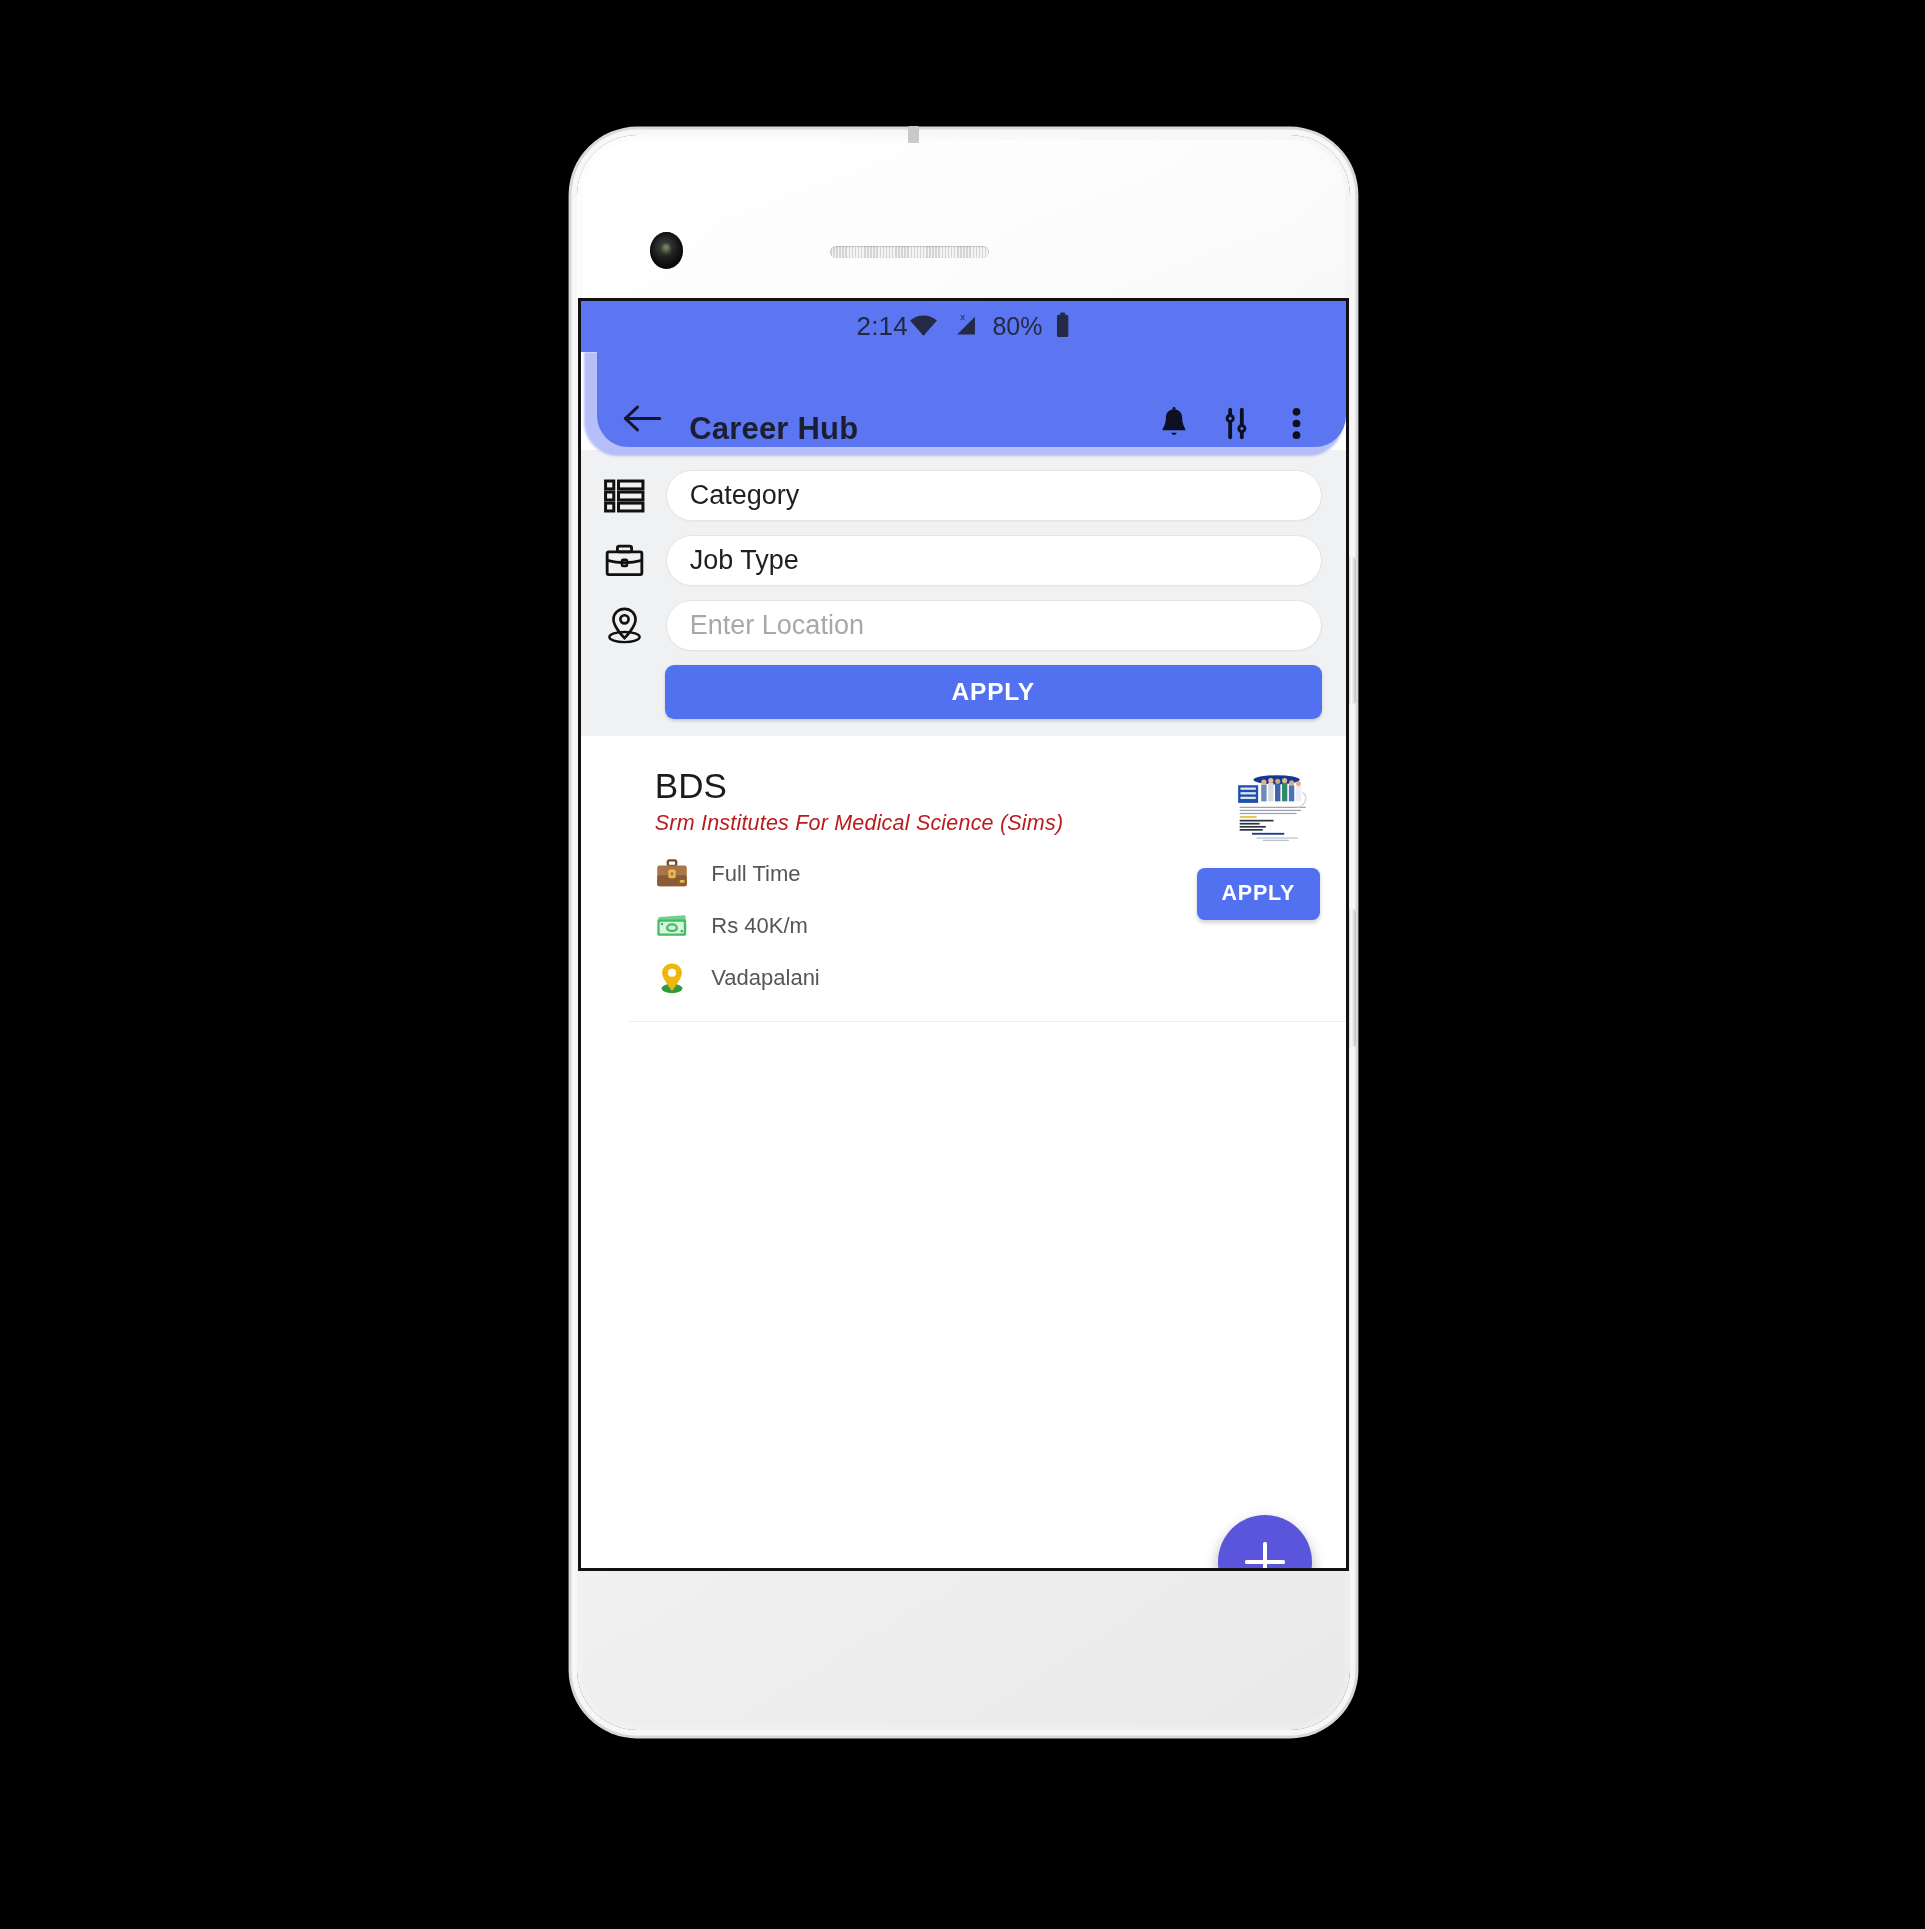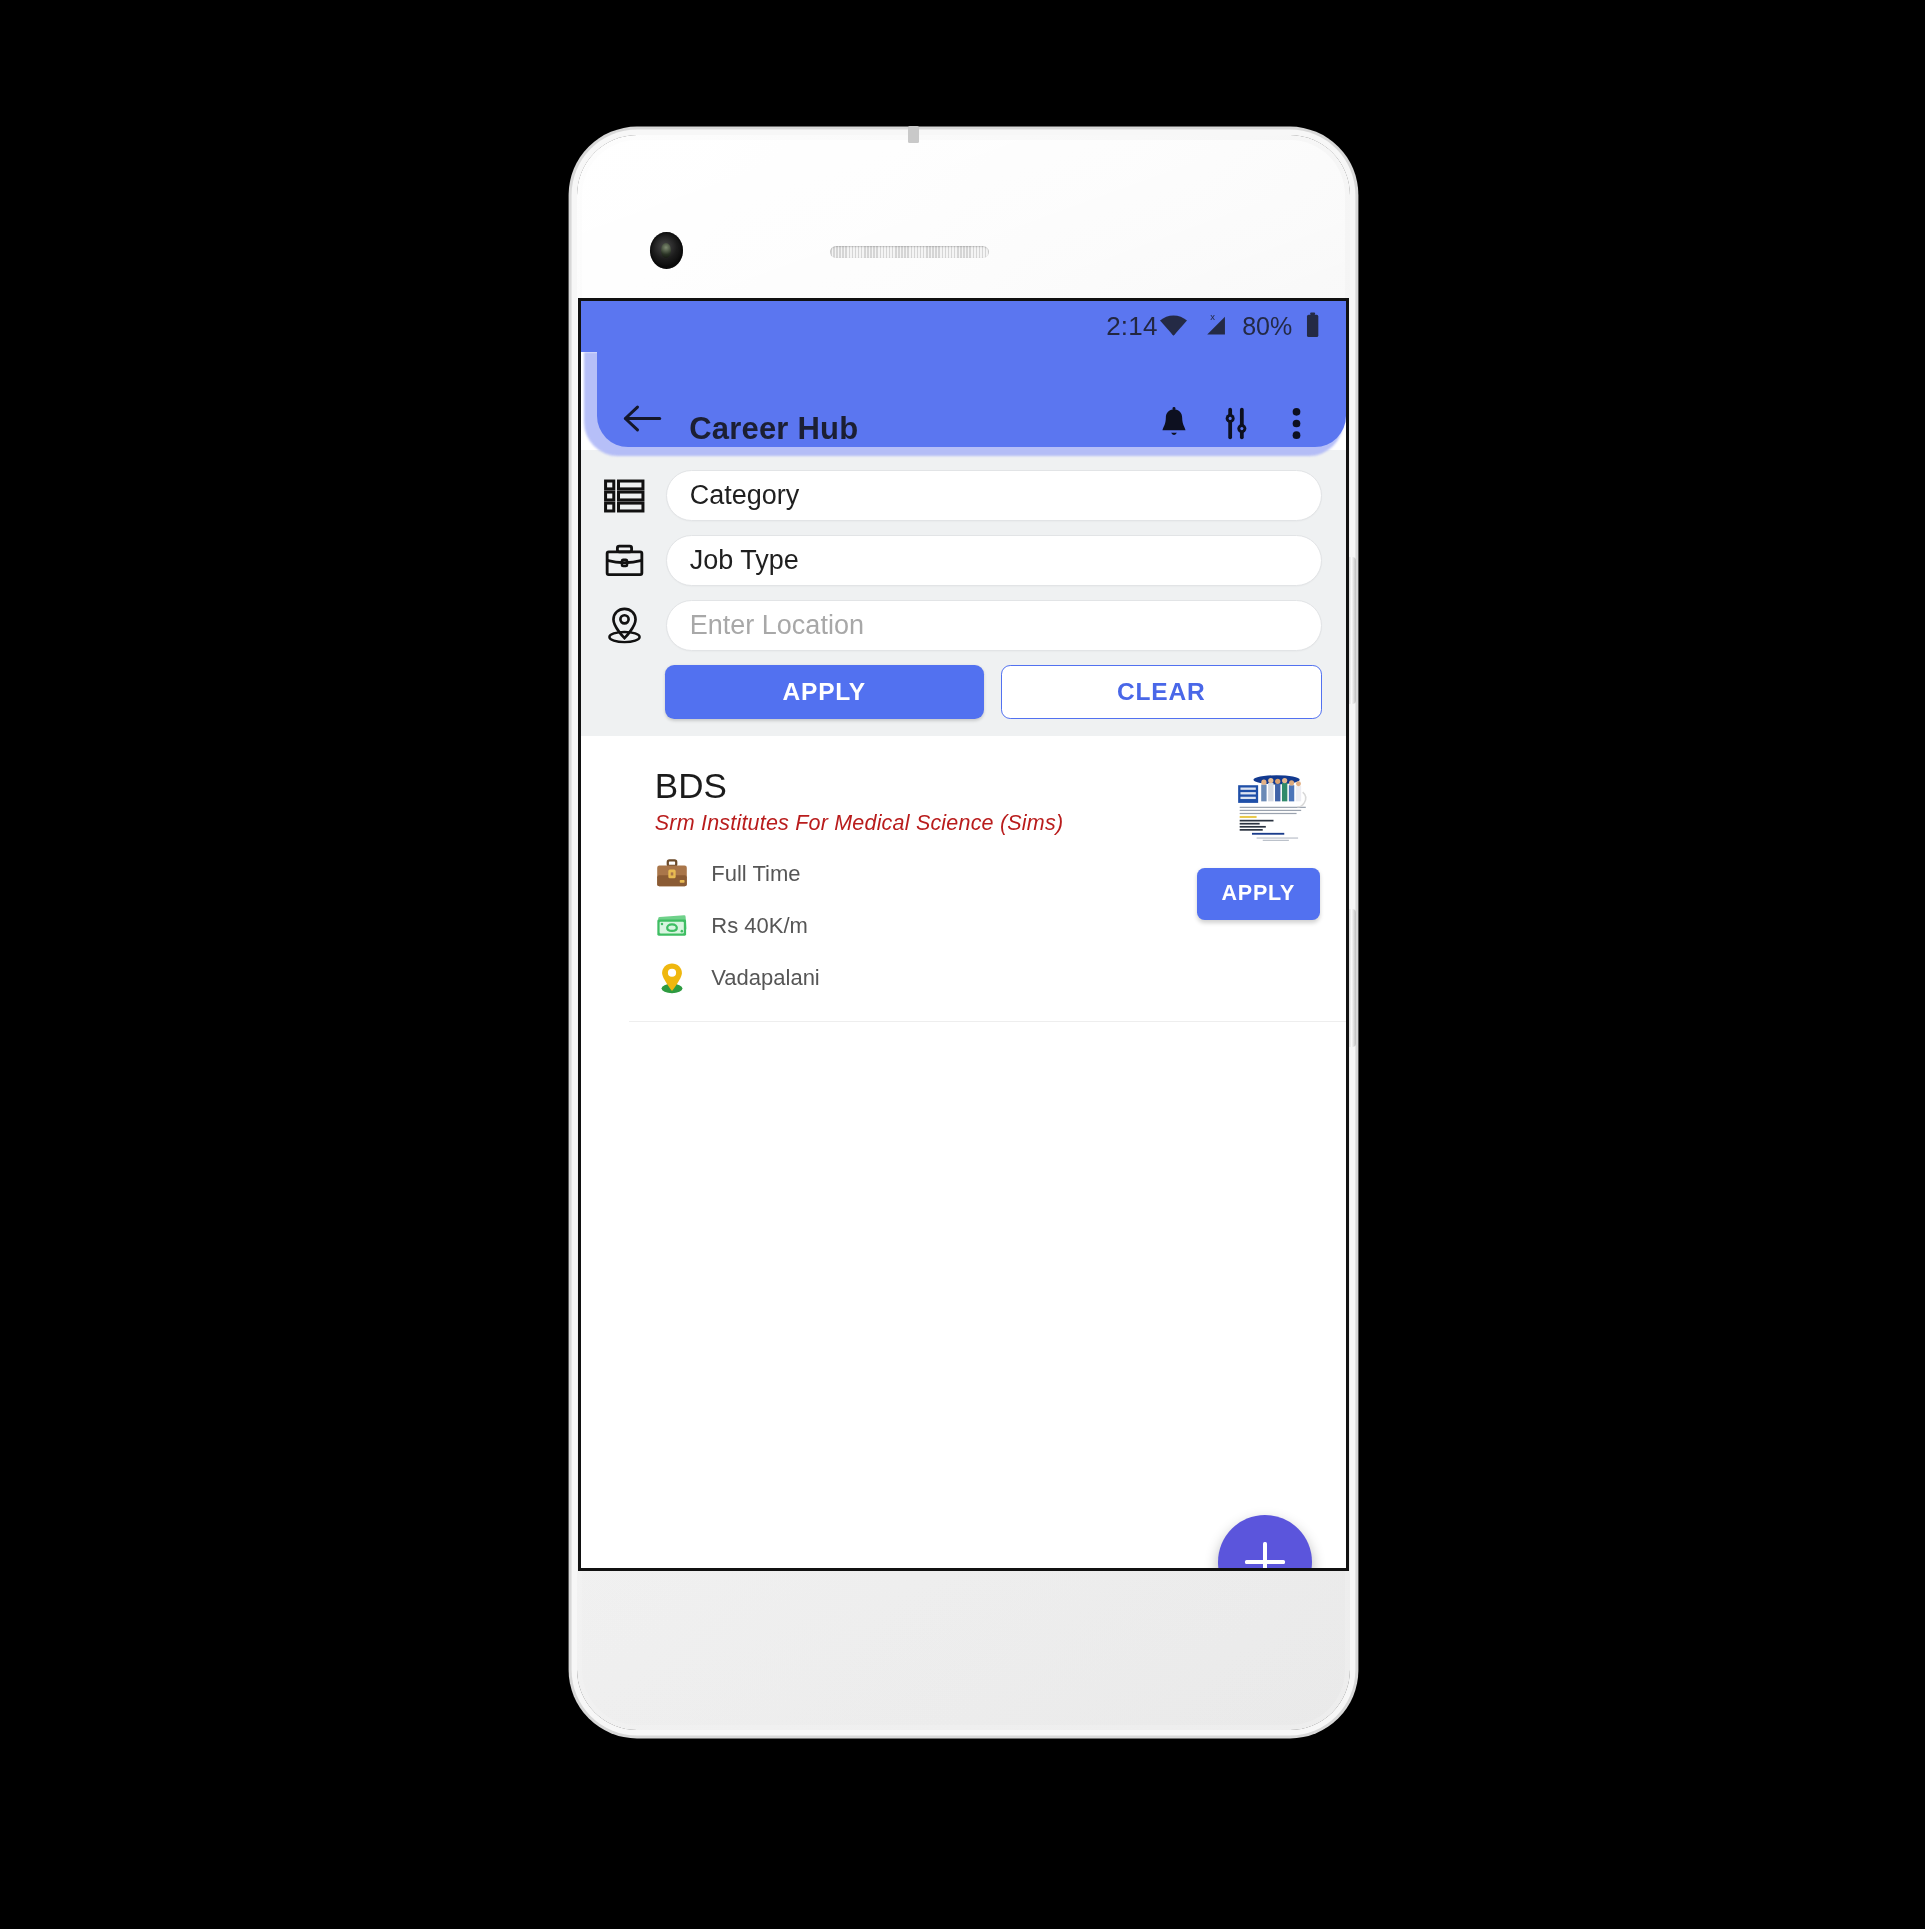--- a/index.html
+++ b/index.html
@@ -91,21 +91,21 @@
     overflow: hidden;
   }
 
   
   #status-bar {
     position: relative;
     height: 51px;
     background: var(--brand);
     display: flex;
     align-items: center;
-    justify-content: flex-end;
+    justify-content: center;
     padding: 0 26px 0 26px;
     z-index: 5;
   }
   #status-time {
     color: #232740;
     font-size: 26px;
     letter-spacing: 0.2px;
   }
   #status-right {
     display: flex; align-items: center; gap: 12.3px;
@@ -428,21 +428,20 @@
             <path d="M13 2.4 C9.1 2.4 6 5.4 6 9.2 C6 14 13 21 13 21 C13 21 20 14 20 9.2 C20 5.4 16.9 2.4 13 2.4 Z" fill="none" stroke="#111" stroke-width="1.7"></path>
             <circle cx="13" cy="9.1" r="2.6" fill="none" stroke="#111" stroke-width="1.7"></circle>
             <ellipse cx="13" cy="20.3" rx="9.6" ry="3.2" fill="none" stroke="#111" stroke-width="1.5"></ellipse>
           </svg>
         </div>
         <div class="filter-field placeholder">Enter Location</div>
       </div>
 
       <div id="filter-actions">
         <button id="apply-filter-button">APPLY</button>
-        <button id="clear-filter-button">CLEAR</button>
       </div>
     </div>
 
     <div id="job-list">
 
       <div class="job-card">
         <div class="job-title">BDS</div>
         <div class="job-company">Srm Institutes For Medical Science (Sims)</div>
 
         <div class="job-meta-list">

